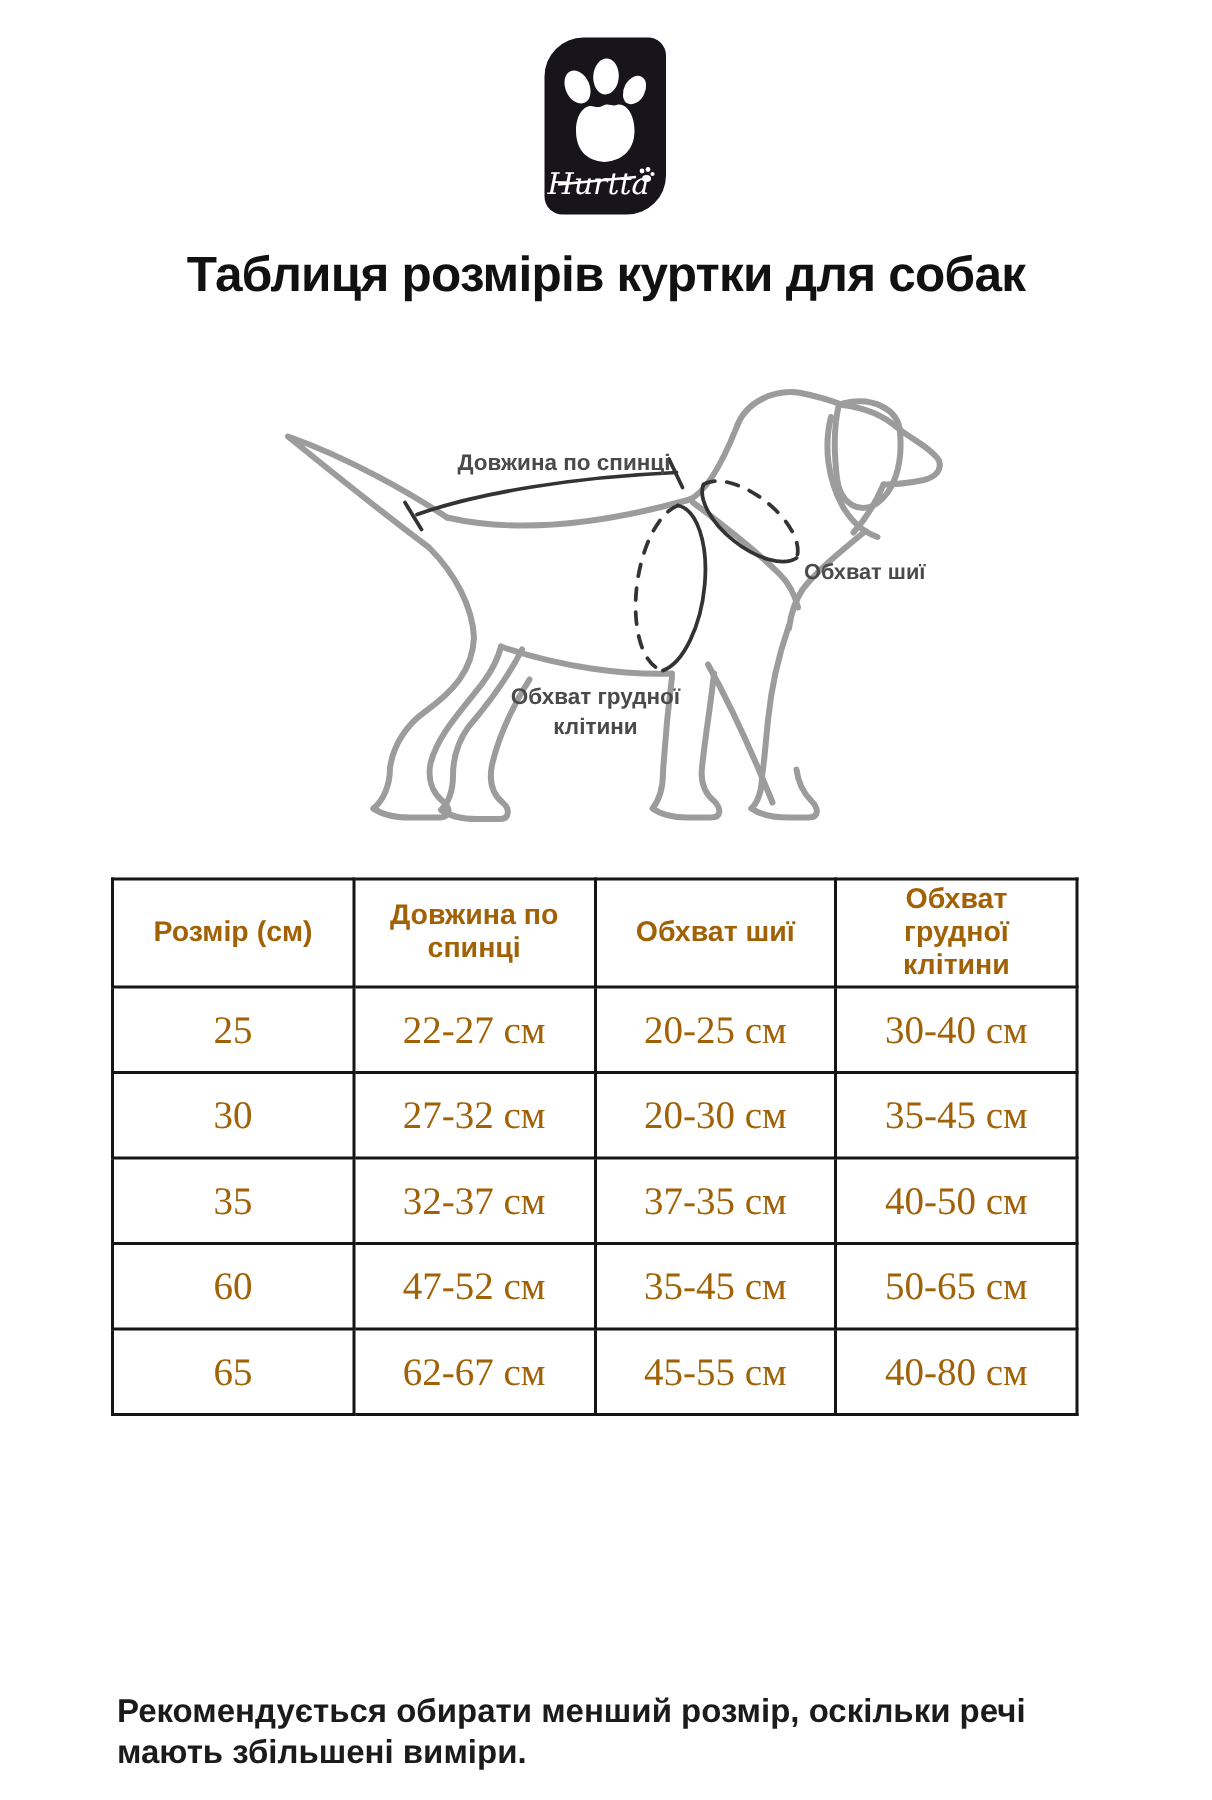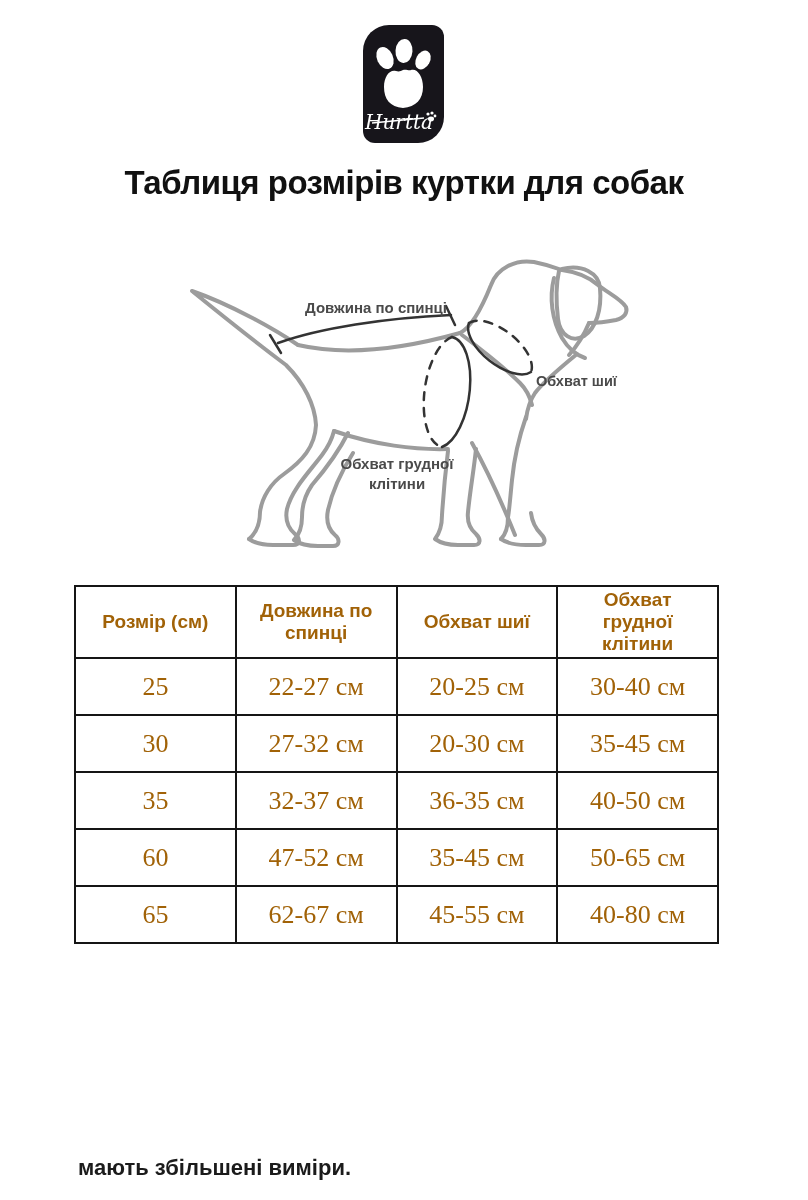--- a/index.html
+++ b/index.html
@@ -140,36 +140,36 @@
         </tr>
         <tr>
           <td>30</td>
           <td>27-32 см</td>
           <td>20-30 см</td>
           <td>35-45 см</td>
         </tr>
         <tr>
           <td>35</td>
           <td>32-37 см</td>
-          <td>36-35 см</td>
+          <td>37-35 см</td>
           <td>40-50 см</td>
         </tr>
         <tr>
           <td>60</td>
           <td>47-52 см</td>
           <td>35-45 см</td>
           <td>50-65 см</td>
         </tr>
         <tr>
           <td>65</td>
           <td>62-67 см</td>
           <td>45-55 см</td>
           <td>40-80 см</td>
         </tr>
       </tbody>
   </table>
 
   <div class="footer-note">
-    <br>
+    <span>Рекомендується обирати менший розмір, оскільки речі</span><br>
     <span>мають збільшені виміри.</span>
   </div>
 
 </div>
 
 </body></html>

